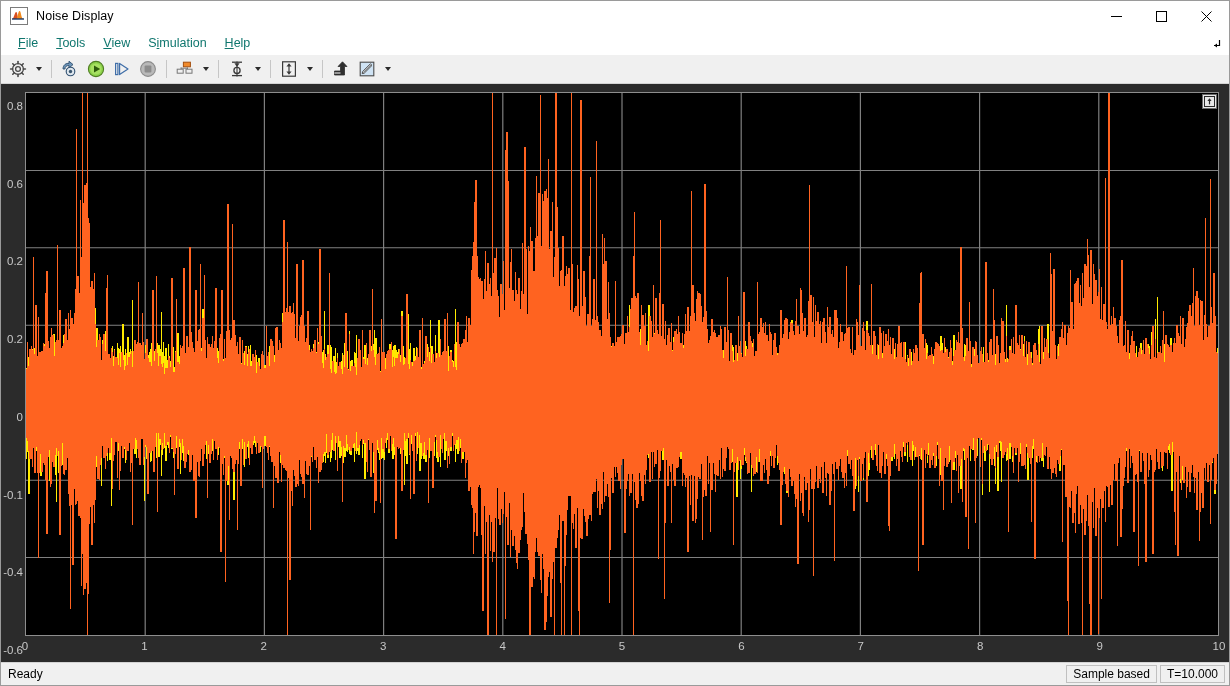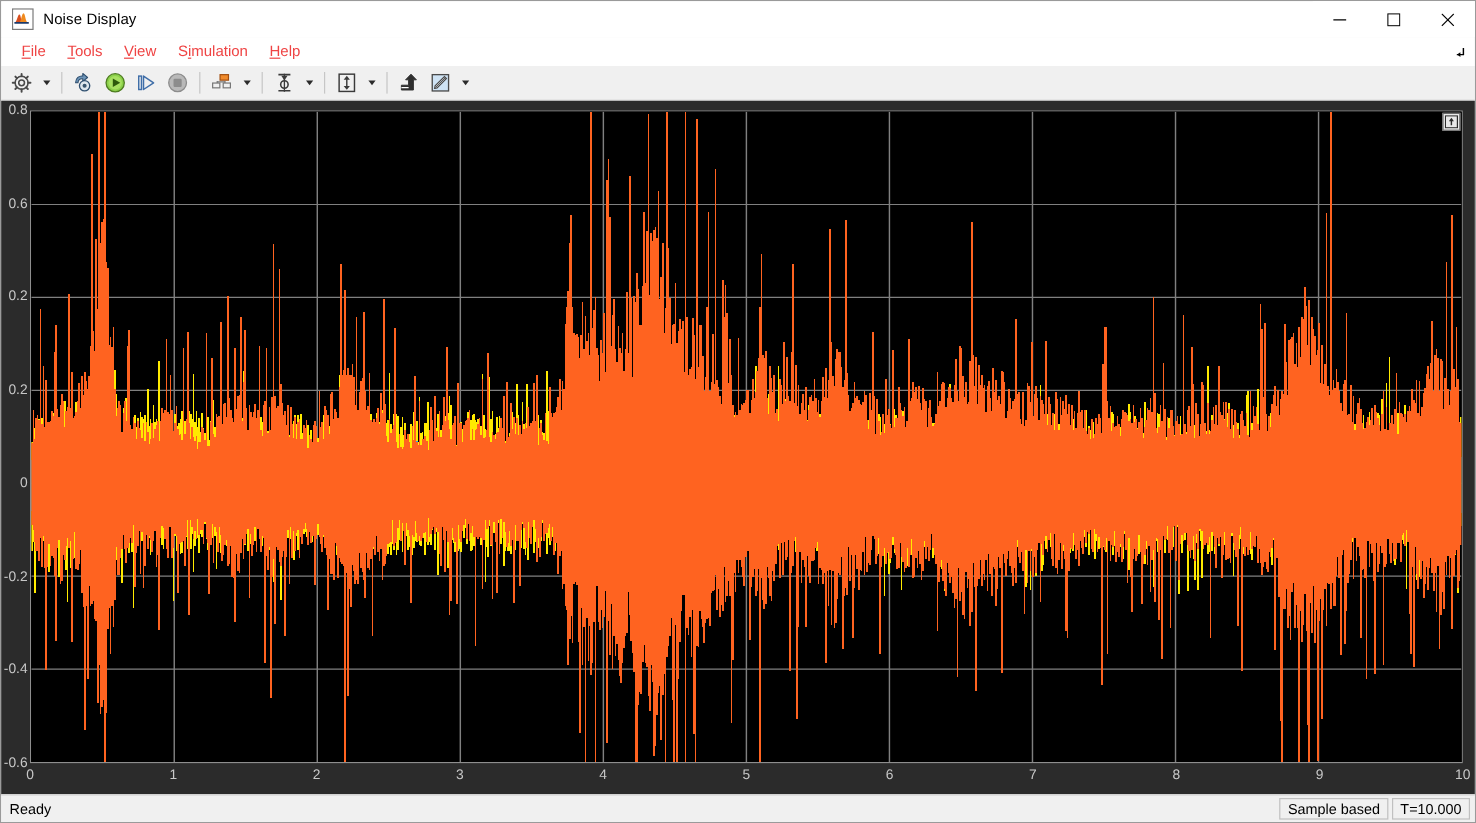--- a/index.html
+++ b/index.html
@@ -37,21 +37,21 @@
     background:#ffffff;
   }
   .winbtn svg{display:block;}
 
   
   .menubar{
     height:24px;flex:0 0 24px;background:#ffffff;
     display:flex;align-items:center;padding-left:8px;position:relative;
   }
   .menu-item{
-    padding:3px 9px;font-size:12.5px;color:#ef4444;line-height:14px;
+    padding:3px 9px;font-size:12.5px;color:#0f766e;line-height:14px;
   }
   .menu-item u{text-decoration:underline;}
   .dock-arrow{
     position:absolute;right:7px;top:6px;width:12px;height:12px;
   }
 
   
   .toolbar{
     height:28px;flex:0 0 28px;background:#f0f0f0;
     border-bottom:1px solid #d4d4d4;
@@ -78,21 +78,21 @@
   }
   .plotframe{
     position:absolute;left:24px;top:8px;right:10px;bottom:26px;
     background:#000;border:1px solid #8e8e8e;box-sizing:border-box;
   }
   .plot{position:absolute;inset:0;overflow:hidden;background:#000;}
   .plot svg{display:block;width:100%;height:100%;}
 
   .ytick{
     position:absolute;right:0;transform:translateY(-50%);
-    font-size:11.5px;color:#c8c8c8;white-space:nowrap;
+    font-size:11.5px;color:#c8c8c8;white-space:nowrap;margin-top:14px;
   }
   .yaxis{position:absolute;left:0;top:8px;width:22px;bottom:26px;}
   .xaxis{position:absolute;left:24px;right:10px;bottom:4px;height:18px;}
   .xtick{
     position:absolute;top:0;transform:translateX(-50%);
     font-size:11.5px;color:#c8c8c8;white-space:nowrap;
   }
   .maxbtn{
     position:absolute;top:1px;right:1px;width:15px;height:15px;
     background:#e8e8e8;border:1px solid #6b6b6b;box-sizing:border-box;
@@ -280,21 +280,21 @@
   </div>
 
   <div class="scope">
 
     <div class="yaxis">
       <div class="ytick" style="top:0.0%">0.8</div>
       <div class="ytick" style="top:14.28%">0.6</div>
       <div class="ytick" style="top:28.57%">0.2</div>
       <div class="ytick" style="top:42.85%">0.2</div>
       <div class="ytick" style="top:57.14%">0</div>
-      <div class="ytick" style="top:71.42%">-0.2</div>
+      <div class="ytick" style="top:71.42%">-0.1</div>
       <div class="ytick" style="top:85.71%">-0.4</div>
       <div class="ytick" style="top:100%">-0.6</div>
     </div>
 
     <div class="plotframe">
       <div class="plot">
         <svg id="scope-svg" viewBox="0 0 1000 560" preserveAspectRatio="none">
             <rect x="0" y="0" width="1000" height="560" fill="#000000"></rect>
             <line x1="100" y1="0" x2="100" y2="560" stroke="#808080" stroke-width="1"></line>
             <line x1="200" y1="0" x2="200" y2="560" stroke="#808080" stroke-width="1"></line>

